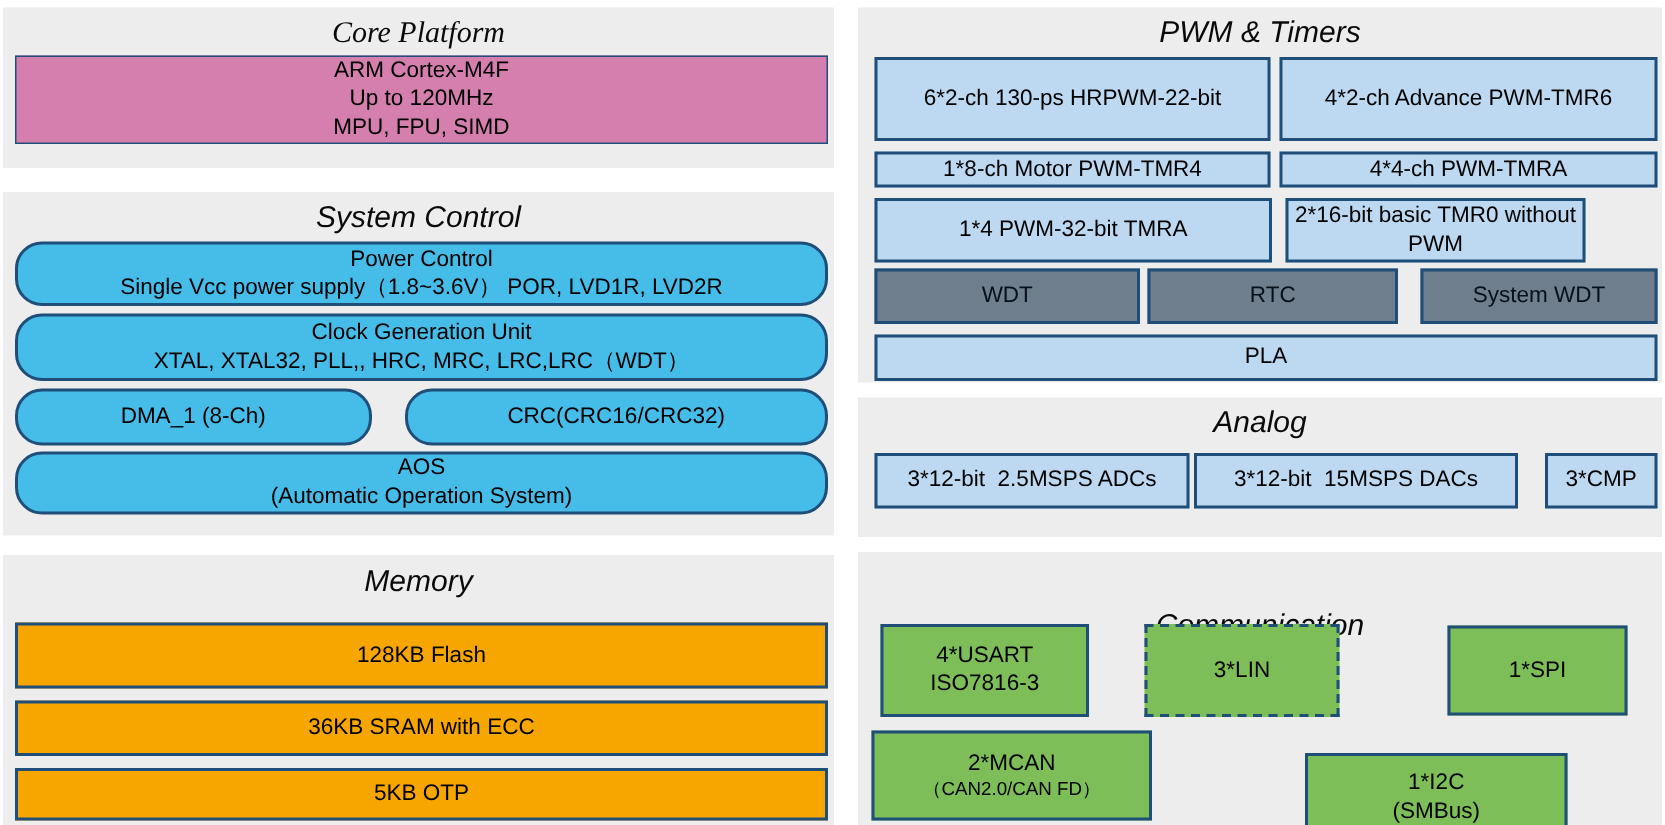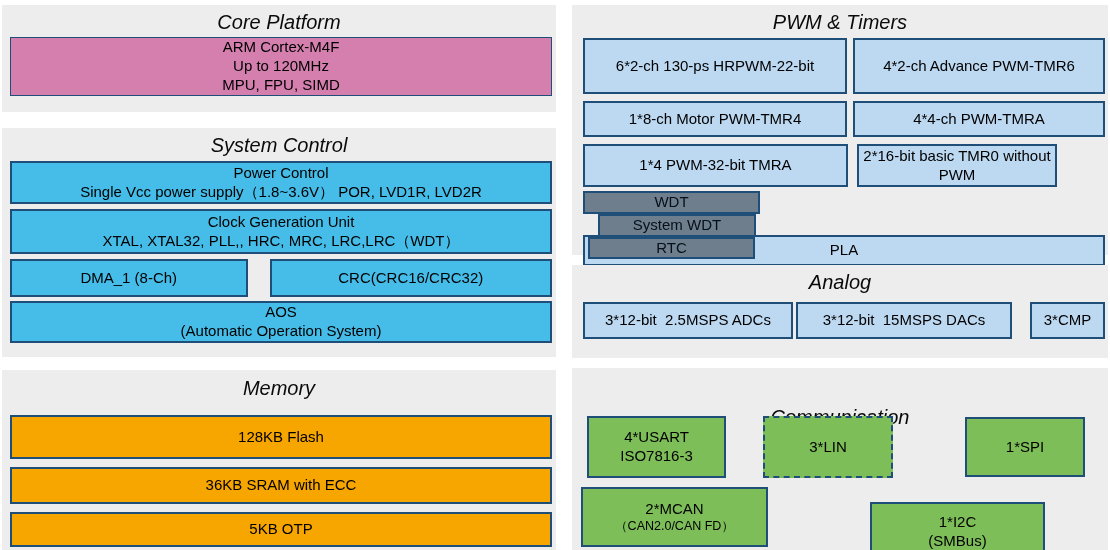--- a/index.html
+++ b/index.html
@@ -5,37 +5,37 @@
   html,body{margin:0;padding:0;background:#ffffff;}
   #stage{position:relative;width:1110px;height:550px;background:#ffffff;overflow:hidden;
          font-family:"Liberation Sans","DejaVu Sans",sans-serif;color:#000;}
   .panel{position:absolute;background:var(--panel-bg);}
   .ptitle{text-align:center;font-style:italic;font-size:20px;line-height:1.2;color:#0a0a0a;}
   .box{border:2px solid var(--border);box-sizing:border-box;
        display:flex;flex-direction:column;align-items:center;justify-content:center;
        text-align:center;font-size:15px;line-height:1.25;}
   .box span{white-space:pre-wrap;display:block;}
   .c-pink{background:var(--pink);border-width:1px;}
-  .c-cyan{background:var(--cyan);}
+  .c-cyan{background:var(--cyan);border-radius:18px;}
   .c-lblue{background:var(--light-blue);}
   .c-slate{background:var(--slate);color:#06101a;}
   .c-orange{background:var(--orange);}
   .c-green{background:var(--green);}
   .dashed{border-style:dashed;}
   .row{display:flex;}
   .sub{font-size:12.5px;}
   .abs{position:absolute;}
 </style>
 </head>
 <body>
 
 <div id="stage">
 
   <div class="panel" style="left:2px;top:5px;width:554px;height:107px;">
-    <div class="ptitle" style="padding-top:5px;">Core Platform</div>
+    <div class="ptitle" style="padding-top:5px;font-family:Liberation Serif, serif;">Core Platform</div>
     <div class="box c-pink" style="height:59px;margin:3px 4px 0 8px;">
       <span>ARM Cortex-M4F</span>
       <span>Up to 120MHz</span>
       <span>MPU, FPU, SIMD</span>
     </div>
   </div>
 
   <div class="panel" style="left:2px;top:128px;width:554px;height:229px;">
     <div class="ptitle" style="padding-top:5px;">System Control</div>
     <div class="box c-cyan" style="height:43px;margin:4px 4px 0 8px;">
@@ -76,45 +76,45 @@
   <div class="panel" style="left:572px;top:5px;width:536px;height:250px;">
     <div class="ptitle" style="padding-top:5px;">PWM &amp; Timers</div>
     <div class="row" style="margin:4px 3px 0 11px;height:56px;">
       <div class="box c-lblue" style="width:264px;">
         <span>6*2-ch 130-ps HRPWM-22-bit</span>
       </div>
       <div class="box c-lblue" style="width:252px;margin-left:6px;">
         <span>4*2-ch Advance PWM-TMR6</span>
       </div>
     </div>
-    <div class="row" style="margin:7px 3px 0 11px;height:36px;">
+    <div class="row" style="margin:7px 3px 0 11px;height:24px;">
       <div class="box c-lblue" style="width:264px;">
         <span>1*8-ch Motor PWM-TMR4</span>
       </div>
       <div class="box c-lblue" style="width:252px;margin-left:6px;">
         <span>4*4-ch PWM-TMRA</span>
       </div>
     </div>
     <div class="row" style="margin:7px 3px 0 11px;height:43px;">
       <div class="box c-lblue" style="width:265px;">
         <span>1*4 PWM-32-bit TMRA</span>
       </div>
       <div class="box c-lblue" style="width:200px;margin-left:9px;">
         <span>2*16-bit basic TMR0 without PWM</span>
       </div>
     </div>
-    <div class="row" style="margin:4px 3px 0 11px;height:37px;flex-direction:column;">
+    <div class="row" style="margin:4px 3px 0 11px;height:37px;">
       <div class="box c-slate" style="width:177px;">
         <span>WDT</span>
       </div>
+      <div class="box c-slate" style="width:167px;margin-left:5px;">
+        <span>RTC</span>
+      </div>
       <div class="box c-slate" style="width:158px;margin-left:15px;">
         <span>System WDT</span>
-      </div>
-      <div class="box c-slate" style="width:167px;margin-left:5px;">
-        <span>RTC</span>
       </div>
     </div>
     <div class="box c-lblue" style="height:31px;margin:7px 3px 0 11px;">
       <span>PLA</span>
     </div>
   </div>
 
   <div class="panel" style="left:572px;top:265px;width:536px;height:93px;">
     <div class="ptitle" style="padding-top:5px;">Analog</div>
     <div class="row" style="margin:8px 3px 0 11px;height:37px;">

